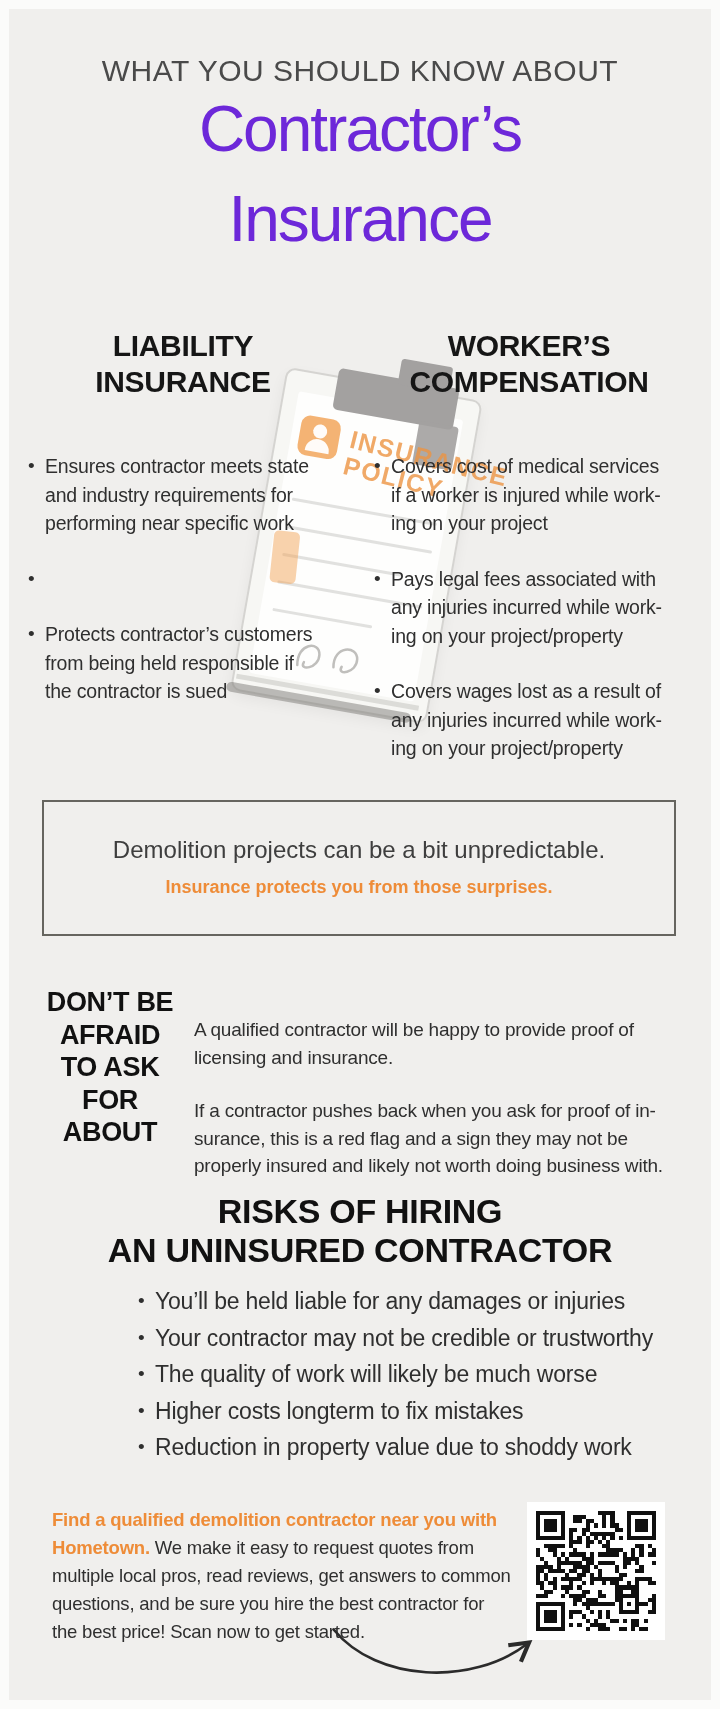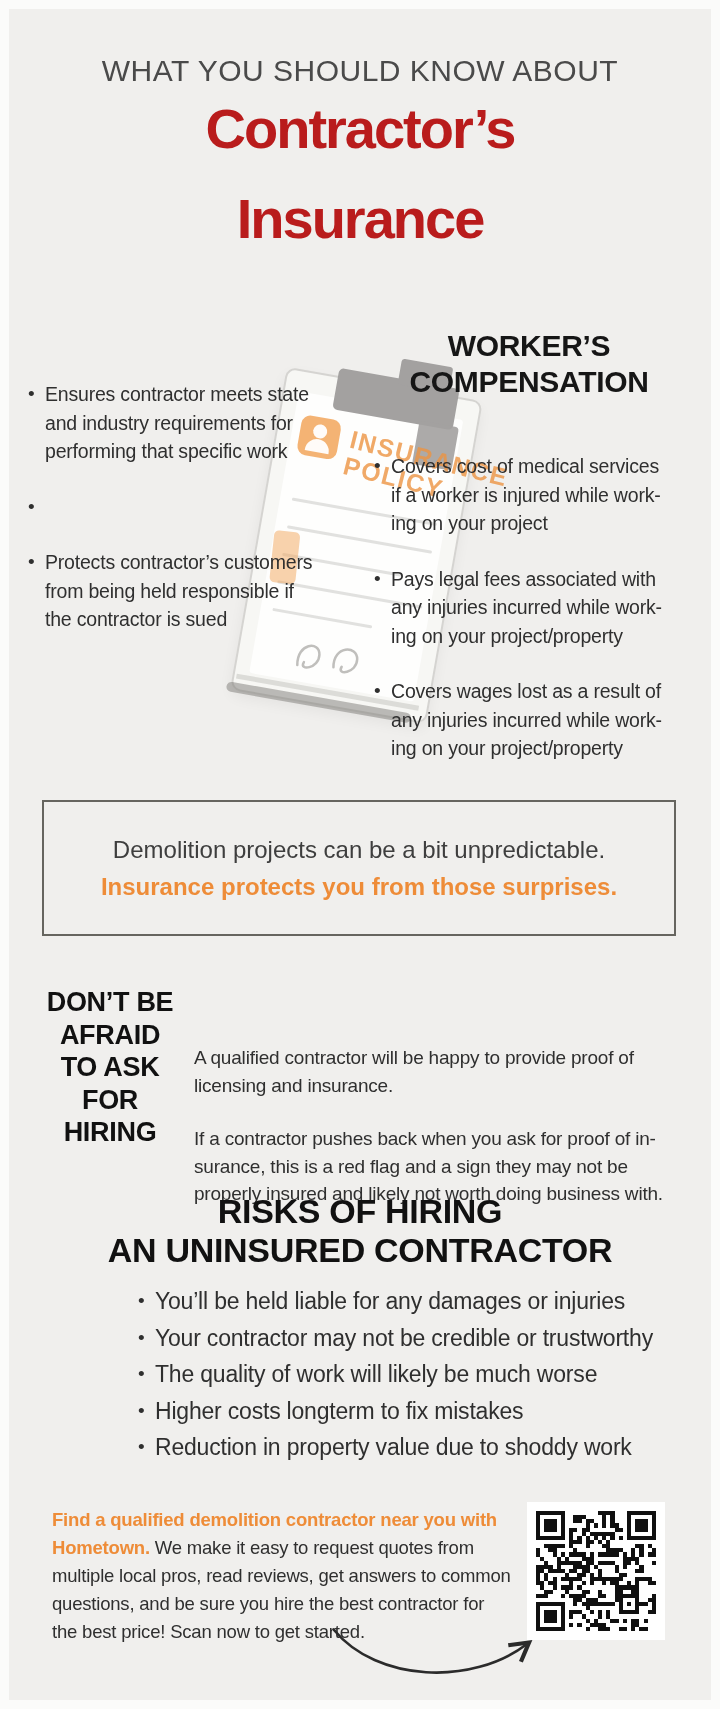--- a/index.html
+++ b/index.html
@@ -9,21 +9,21 @@
   }
   .frame{position:absolute;inset:0;border:9px solid #fbfbfa;pointer-events:none;z-index:40;}
 
   
   .kicker{
     position:absolute;top:54px;left:0;right:0;text-align:center;
     font-size:30px;font-weight:400;color:#4a4a4a;letter-spacing:.5px;z-index:2;
   }
   .title{
     position:absolute;top:84px;left:0;right:0;text-align:center;
-    font-size:56px;line-height:90px;font-weight:700;color:#b91c1c;
+    font-size:64px;line-height:90px;font-weight:400;color:#6d28d9;
     letter-spacing:-2px;white-space:pre-line;z-index:2;
   }
 
   
   .wm{position:absolute;left:253px;top:348px;width:215px;height:372px;transform:rotate(10deg);z-index:1;}
   .wm .board{position:absolute;top:34px;left:6px;right:10px;bottom:10px;background:rgba(250,249,247,.72);
     border:2px solid rgba(186,184,180,.55);border-radius:10px;box-shadow:0 6px 14px rgba(0,0,0,.05);}
   .wm .paper{position:absolute;top:56px;left:22px;right:26px;bottom:30px;background:rgba(255,255,255,.8);border-radius:3px;}
   .wm .clip-bar{position:absolute;top:26px;left:58px;width:122px;height:42px;background:#a3a1a0;border-radius:5px;}
   .wm .clip-step{position:absolute;top:6px;left:118px;width:52px;height:26px;background:#a3a1a0;border-radius:3px;}
@@ -53,28 +53,28 @@
   .bullet .dot{width:17px;flex:0 0 17px;font-size:19px;line-height:28.5px;color:#2f2f2f;}
   .bullet p{margin:0;font-size:19.5px;line-height:28.5px;letter-spacing:-.2px;color:#2f2f2f;white-space:pre-line;}
 
   
   .callout{
     position:absolute;left:42px;top:800px;width:634px;height:136px;border:2px solid #66655f;
     display:flex;flex-direction:column;align-items:center;justify-content:center;gap:3px;
     text-align:center;z-index:2;box-sizing:border-box;
   }
   .callout .l1{font-size:24px;line-height:34px;color:#3e3e3e;}
-  .callout .l2{font-size:24px;line-height:34px;font-weight:700;color:#ee8c38;}
+  .callout .l2{font-size:18px;line-height:34px;font-weight:700;color:#ee8c38;}
 
   
   .proof-h{
     position:absolute;left:40px;top:986px;width:140px;text-align:center;z-index:2;
     font-size:27px;line-height:32.5px;font-weight:700;color:#111;white-space:pre-line;letter-spacing:-.3px;
   }
-  .proof-p{position:absolute;left:194px;top:1044px;width:502px;z-index:2;}
+  .proof-p{position:absolute;left:194px;top:1016px;width:502px;z-index:2;}
   .proof-p p{margin:0;font-size:19px;line-height:27.5px;letter-spacing:-.2px;color:#2f2f2f;white-space:pre-line;}
   .proof-p p + p{margin-top:26px;}
 
   
   .risks-h{
     position:absolute;left:0;right:0;top:1192px;text-align:center;z-index:2;
     font-size:34px;line-height:39px;font-weight:700;color:#111;white-space:pre-line;letter-spacing:-.3px;
   }
   .risks-list{position:absolute;left:138px;top:1290px;display:flex;flex-direction:column;gap:14.5px;z-index:2;}
   .risks-list .bullet .dot{line-height:22px;}
@@ -122,26 +122,28 @@
     <div class="wline" style="top:218px;right:60px"></div>
     <div class="wline" style="top:246px"></div>
     <div class="wline" style="top:274px;right:80px"></div>
     <div class="stamp"></div>
     <svg style="top:292px;left:60px" width="100" height="48" viewBox="0 0 100 48">
       <path d="M8,34 C4,12 26,6 28,20 C30,34 10,40 14,30 M44,30 C40,8 64,4 66,18 C68,32 48,38 52,28" fill="none" stroke="rgba(140,138,134,0.55)" stroke-width="2.5" stroke-linecap="round"></path>
     </svg>
   </div>
 
   <div class="col left">
+    <h2>LIABILITY
+INSURANCE</h2>
     <div class="blist">
       <div class="bullet">
         <span class="dot">•</span>
         <p>Ensures contractor meets state
 and industry requirements for
-performing that specific work</p>
+performing near specific work</p>
       </div>
       <div class="bullet">
         <span class="dot">•</span>
       </div>
       <div class="bullet">
         <span class="dot">•</span>
         <p>Protects contractor’s customers
 from being held responsible if
 the contractor is sued</p>
       </div>
@@ -175,21 +177,21 @@
 
   <div class="callout">
     <div class="l1">Demolition projects can be a bit unpredictable.</div>
     <div class="l2">Insurance protects you from those surprises.</div>
   </div>
 
   <div class="proof-h">DON’T BE
 AFRAID
 TO ASK
 FOR
-HIRING</div>
+ABOUT</div>
   <div class="proof-p">
     <p>A qualified contractor will be happy to provide proof of
 licensing and insurance.</p>
     <p>If a contractor pushes back when you ask for proof of in-
 surance, this is a red flag and a sign they may not be
 properly insured and likely not worth doing business with.</p>
   </div>
 
   <div class="risks-h">RISKS OF HIRING
 AN UNINSURED CONTRACTOR</div>

